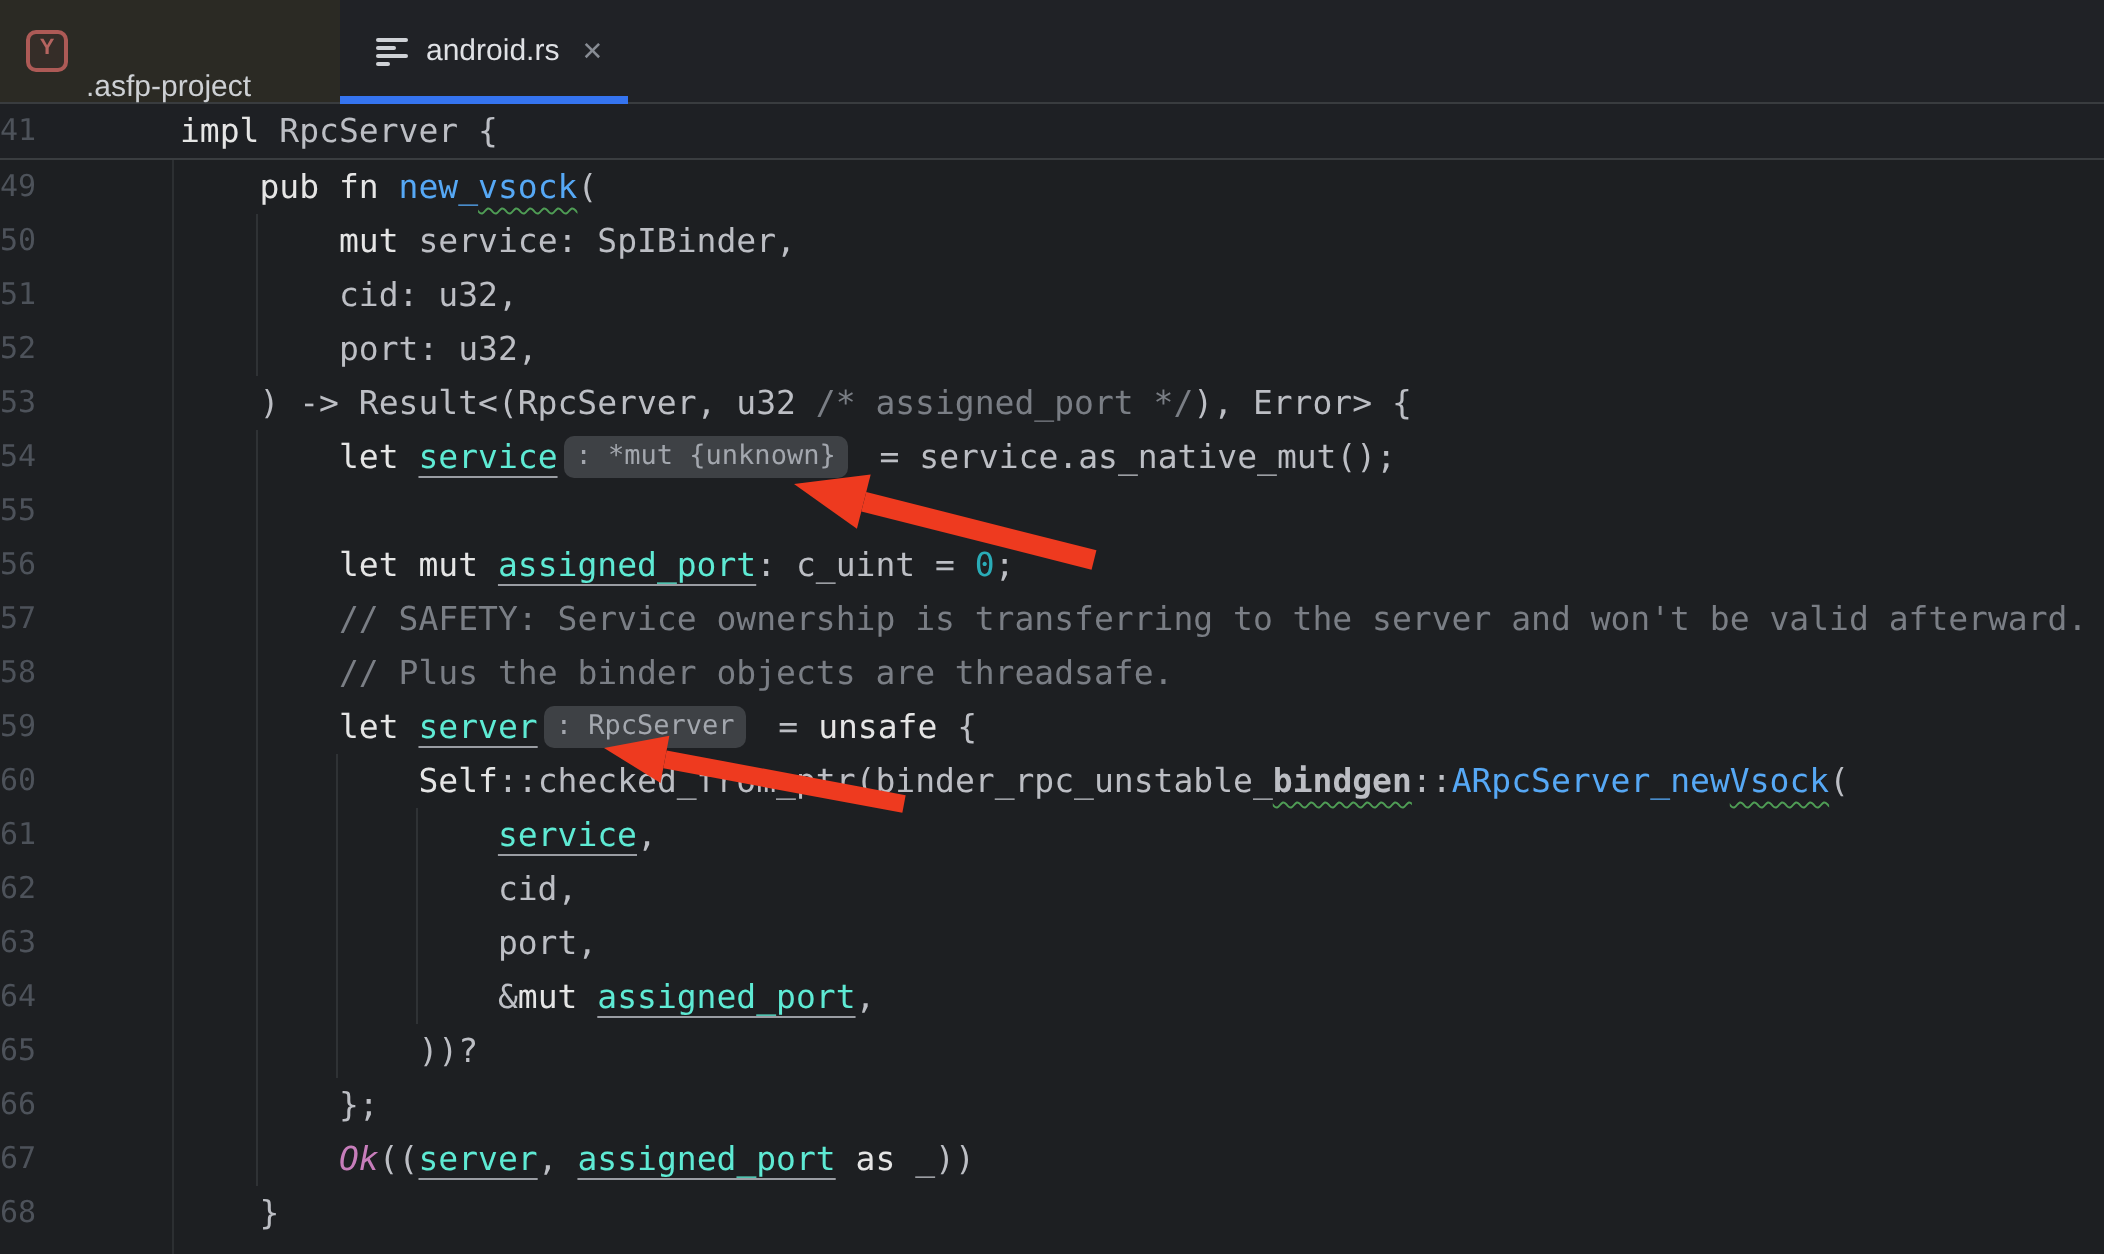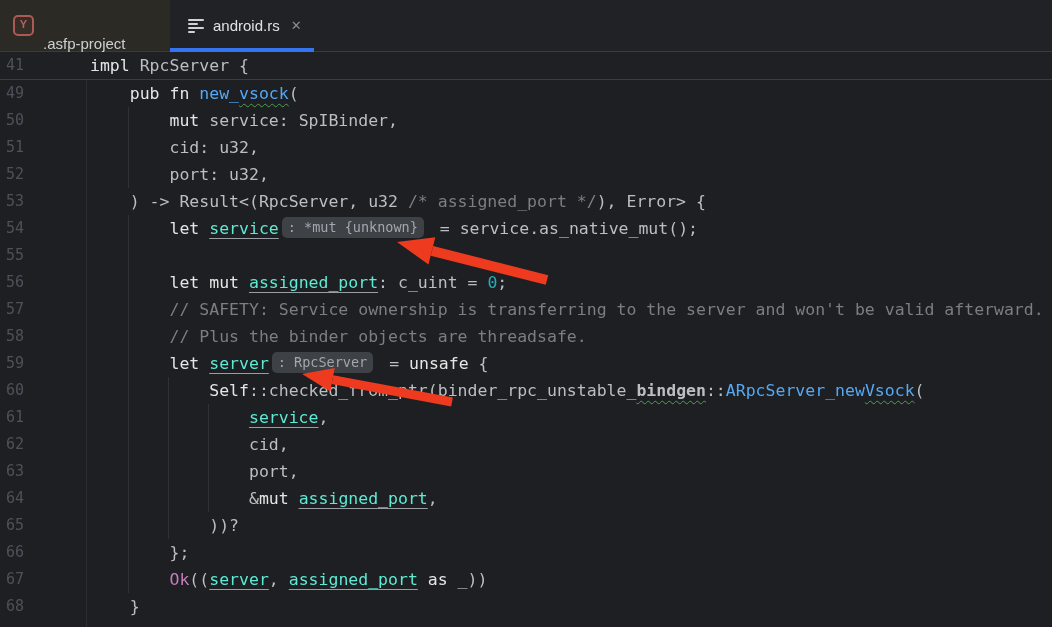--- a/index.html
+++ b/index.html
@@ -26,31 +26,31 @@
   .tab-label{color:#dfe1e5;font:15px "Liberation Sans",sans-serif;white-space:nowrap;}
   .tab-close{color:#878c93;font:13px/13px "Liberation Sans",sans-serif;margin-left:2px;cursor:pointer;}
 
   
   .editor{position:absolute;top:52px;left:0;right:0;bottom:0;background:#1d1f22;}
   .gutter-sep{position:absolute;left:86px;top:0;bottom:0;width:1px;background:#2c2f32;z-index:0;}
   .sticky-wrap{position:absolute;top:0;left:0;right:0;height:27px;background:#1e2024;
                border-bottom:1px solid #3a3d40;z-index:3;}
   .lines-wrap{position:absolute;top:28px;left:0;right:0;bottom:0;z-index:1;}
   .code-row{position:relative;height:27px;line-height:27px;}
-  .lnum{position:absolute;left:0;top:0;width:30px;text-align:center;color:#4d525a;
+  .lnum{position:absolute;left:0;top:0;width:30px;text-align:left;color:#4d525a;
         font-size:15px;line-height:27px;}
   .indent-guide{position:absolute;top:0;bottom:0;width:1px;background:#2f3235;}
   .lcode{position:absolute;left:90px;top:0;white-space:pre;font-size:16.5px;color:#bcbec4;}
 
   
   .tk-pln{color:#bcbec4;}
   .tk-kw{color:#e5e5e5;}
   .tk-com{color:#7a7e85;}
   .tk-num{color:#2aacb8;}
-  .tk-enm{color:#c77dbb;}
+  .tk-enm{color:#c77dbb;font-style:italic;}
   .tk-var{color:#5eead4;text-decoration:underline;text-decoration-thickness:1px;
           text-decoration-color:#9a9da3;text-underline-offset:4px;}
   .tk-fnd{color:#56a8f5;}
   .tk-fndw{color:#56a8f5;text-decoration:underline wavy #4f9e55 1px;
            text-underline-offset:4px;text-decoration-skip-ink:none;margin-top:15px;}
   .tk-wavy{color:#bcbec4;text-decoration:underline wavy #4f9e55 1px;
            text-underline-offset:4px;text-decoration-skip-ink:none;font-weight:bold;}
   .tk-hint{display:inline-block;background:#3e4145;color:#a3a7ae;font-size:13.5px;
            line-height:19px;border-radius:5px;padding:1px 6px;margin:0 6px 0 3px;
            vertical-align:2px;}

